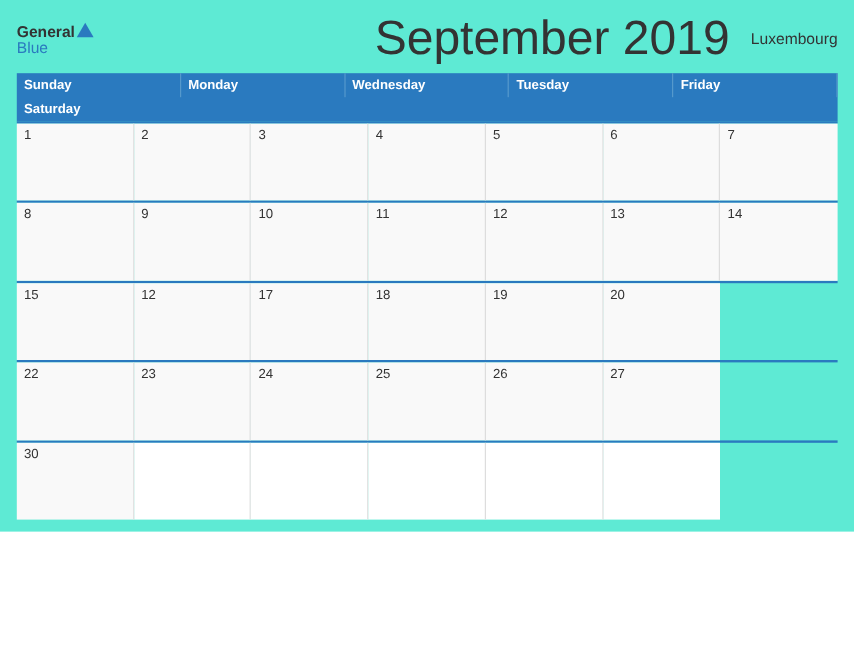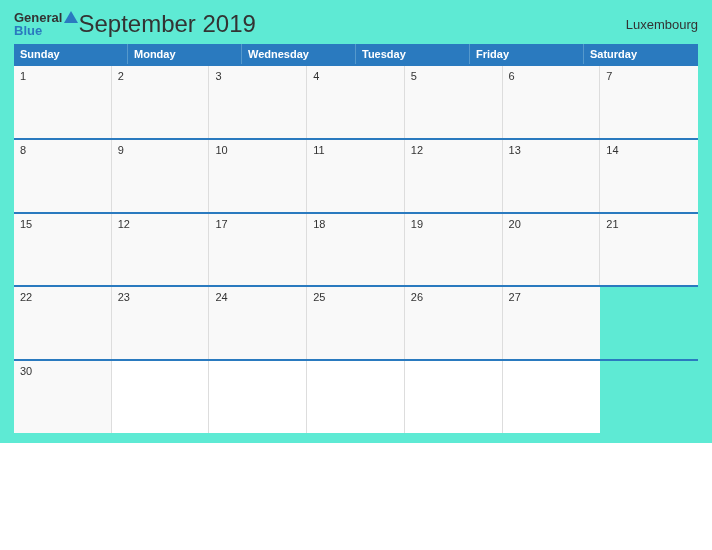--- a/index.html
+++ b/index.html
@@ -30,61 +30,61 @@
       flex-direction: column;
       line-height: 1;
     }
     .logo-general {
       font-size: 13px;
       font-weight: bold;
       color: #333;
     }
     .logo-blue {
       font-size: 13px;
-      font-weight: bold;
+      font-weight: normal;
       color: #2a7abf;
     }
     .logo-icon {
       display: inline-block;
       width: 0;
       height: 0;
       border-left: 7px solid transparent;
       border-right: 7px solid transparent;
       border-bottom: 12px solid #2a7abf;
       margin-left: 2px;
       vertical-align: middle;
       position: relative;
       top: -1px;
     }
     .logo-row {
       display: flex;
       align-items: center;
     }
     .title {
-      font-size: 24px;
+      font-size: 40px;
       font-weight: 300;
       color: #333;
-      text-align: left;
+      text-align: right;
       flex: 1;
     }
     .country {
       font-size: 13px;
       color: #333;
       text-align: right;
       min-width: 90px;
     }
     
     .calendar {
       flex: 1;
       display: flex;
       flex-direction: column;
     }
     .cal-header {
       display: grid;
-      grid-template-columns: repeat(6, 1fr);
+      grid-template-columns: repeat(5, 1fr);
       background: #2a7abf;
     }
     .cal-header-cell {
       color: #fff;
       font-size: 11px;
       font-weight: bold;
       text-align: left;
       padding: 4px 6px;
       border-right: 1px solid #5599cc;
     }
@@ -216,23 +216,20 @@
           </div>
         <div class="cal-cell">
             <span class="day-num">18</span>
           </div>
         <div class="cal-cell">
             <span class="day-num">19</span>
           </div>
         <div class="cal-cell">
             <span class="day-num">20</span>
           </div>
-        <div class="cal-cell">
-            <span class="day-num">21</span>
-          </div>
       </div>
 
       <div class="cal-week">
         <div class="cal-cell">
             <span class="day-num">22</span>
           </div>
         <div class="cal-cell">
             <span class="day-num">23</span>
           </div>
         <div class="cal-cell">

